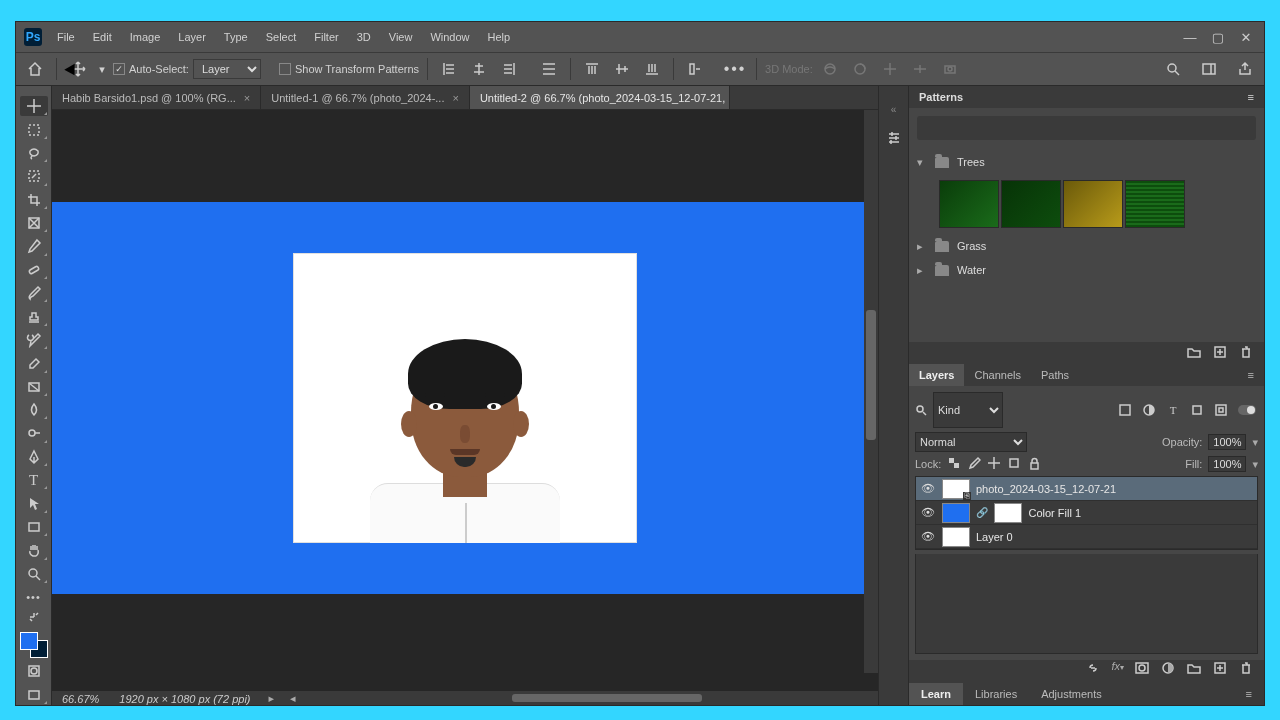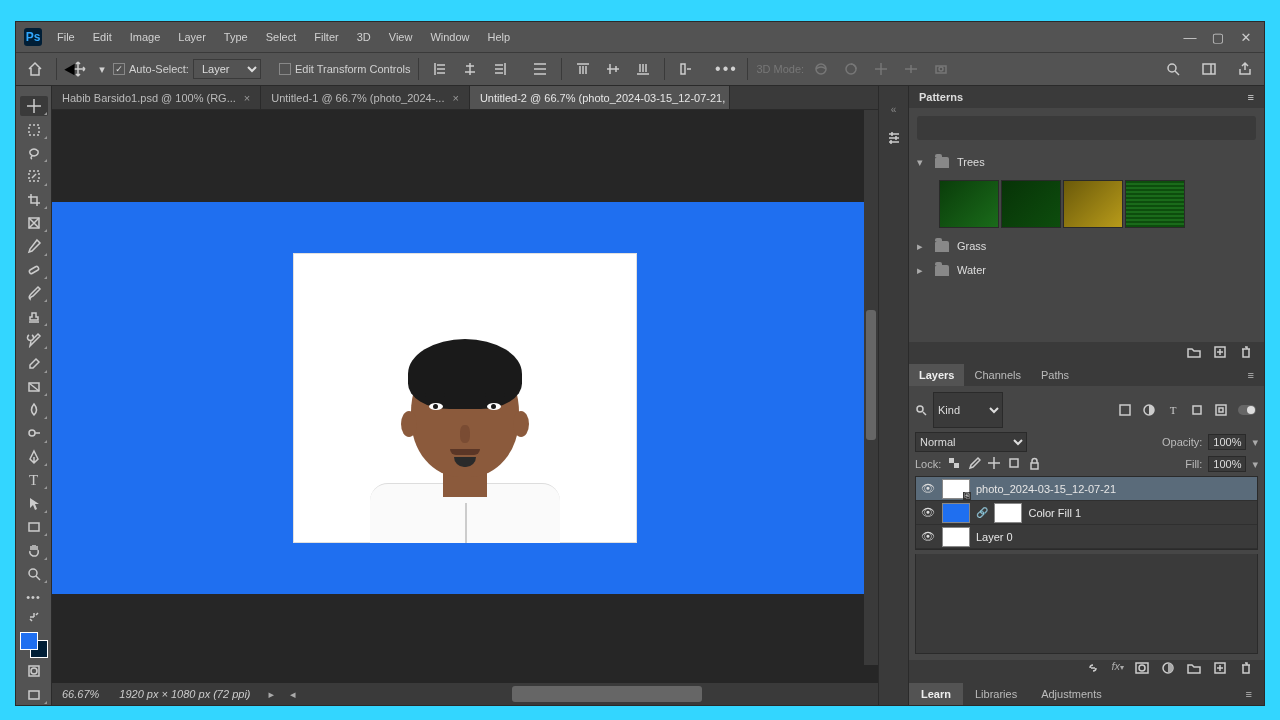--- a/index.html
+++ b/index.html
@@ -51,21 +51,21 @@
 .portrait .eye{position:absolute; top:70px; width:14px; height:7px; background:#fff; border-radius:50%;}
 .portrait .eye::after{content:"";position:absolute;left:4px;top:1px;width:5px;height:5px;background:#1a1a1a;border-radius:50%;}
 .portrait .eye.l{left:64px;} .portrait .eye.r{right:64px;}
 .portrait .brow{position:absolute; top:60px; width:20px; height:4px; background:#1a1a1a; border-radius:2px;}
 .portrait .brow.l{left:60px;} .portrait .brow.r{right:60px;}
 .portrait .nose{position:absolute; left:50%; top:92px; transform:translateX(-50%); width:10px; height:18px; background:#7a4c33; border-radius:40%;}
 .portrait .mouth{position:absolute; left:50%; top:116px; transform:translateX(-50%); width:30px; height:6px; background:#5b3626; border-radius:0 0 10px 10px;}
 .portrait .beard{position:absolute; left:50%; top:124px; transform:translateX(-50%); width:22px; height:10px; background:#2a2a2a; border-radius:0 0 10px 10px;}
 .scroll-v{position:absolute;right:0;top:0;bottom:18px;width:14px;background:#3a3a3a;}
 .scroll-v .thumb{position:absolute; top:200px; left:2px; right:2px; height:130px; background:#666; border-radius:3px;}
-.scroll-h-bar{height:22px;background:#3a3a3a;display:flex;align-items:center;color:#ccc;position:relative;}
+.scroll-h-bar{height:14px;background:#3a3a3a;display:flex;align-items:flex-end;color:#ccc;position:relative;}
 .scroll-h-bar .zoom{padding:0 10px;font-style:italic;}
 .scroll-h-bar .dims{padding:0 10px;font-style:italic;}
 .scroll-h-bar .nav-arrow{padding:0 8px;color:#aaa;}
 .scroll-h-bar .track{position:absolute; left:290px; right:14px; top:3px; bottom:3px;}
 .scroll-h-bar .thumb{position:absolute; left:170px; width:190px; top:0; bottom:0; background:#666; border-radius:3px;}
 
 .right-col{width:30px;background:#3a3a3a;border-left:1px solid #2a2a2a;display:flex;flex-direction:column;align-items:center;padding-top:18px;}
 .right-col .collapse{color:#888;font-size:10px;margin-bottom:6px;}
 .right-col .dock-icon{width:22px;height:22px;display:flex;align-items:center;justify-content:center;color:#ccc;margin-top:6px;}
 .panels{width:356px;background:#535353;border-left:1px solid #2a2a2a;display:flex;flex-direction:column;}
@@ -148,21 +148,21 @@
     </div>
     <div class="ico-btn" style="width:14px">▾</div>
     <div class="chk">
       <div class="box checked"></div>
       <span>Auto-Select:</span>
     </div>
     <select><option>Layer</option></select>
     <div style="width:10px"></div>
     <div class="chk">
       <div class="box"></div>
-      <span>Edit Transform Controls</span>
+      <span>Show Transform Patterns</span>
     </div>
     <div class="sep"></div>
     <div class="ico-btn">
         <svg class="icon">
           <path d="M3 2 V14 M5 4 H13 M5 8 H13 M5 12 H13"></path>
         </svg>
       </div>
     <div class="ico-btn">
         <svg class="icon">
           <path d="M8 2 V14 M4 5 H12 M3 11 H13"></path>

